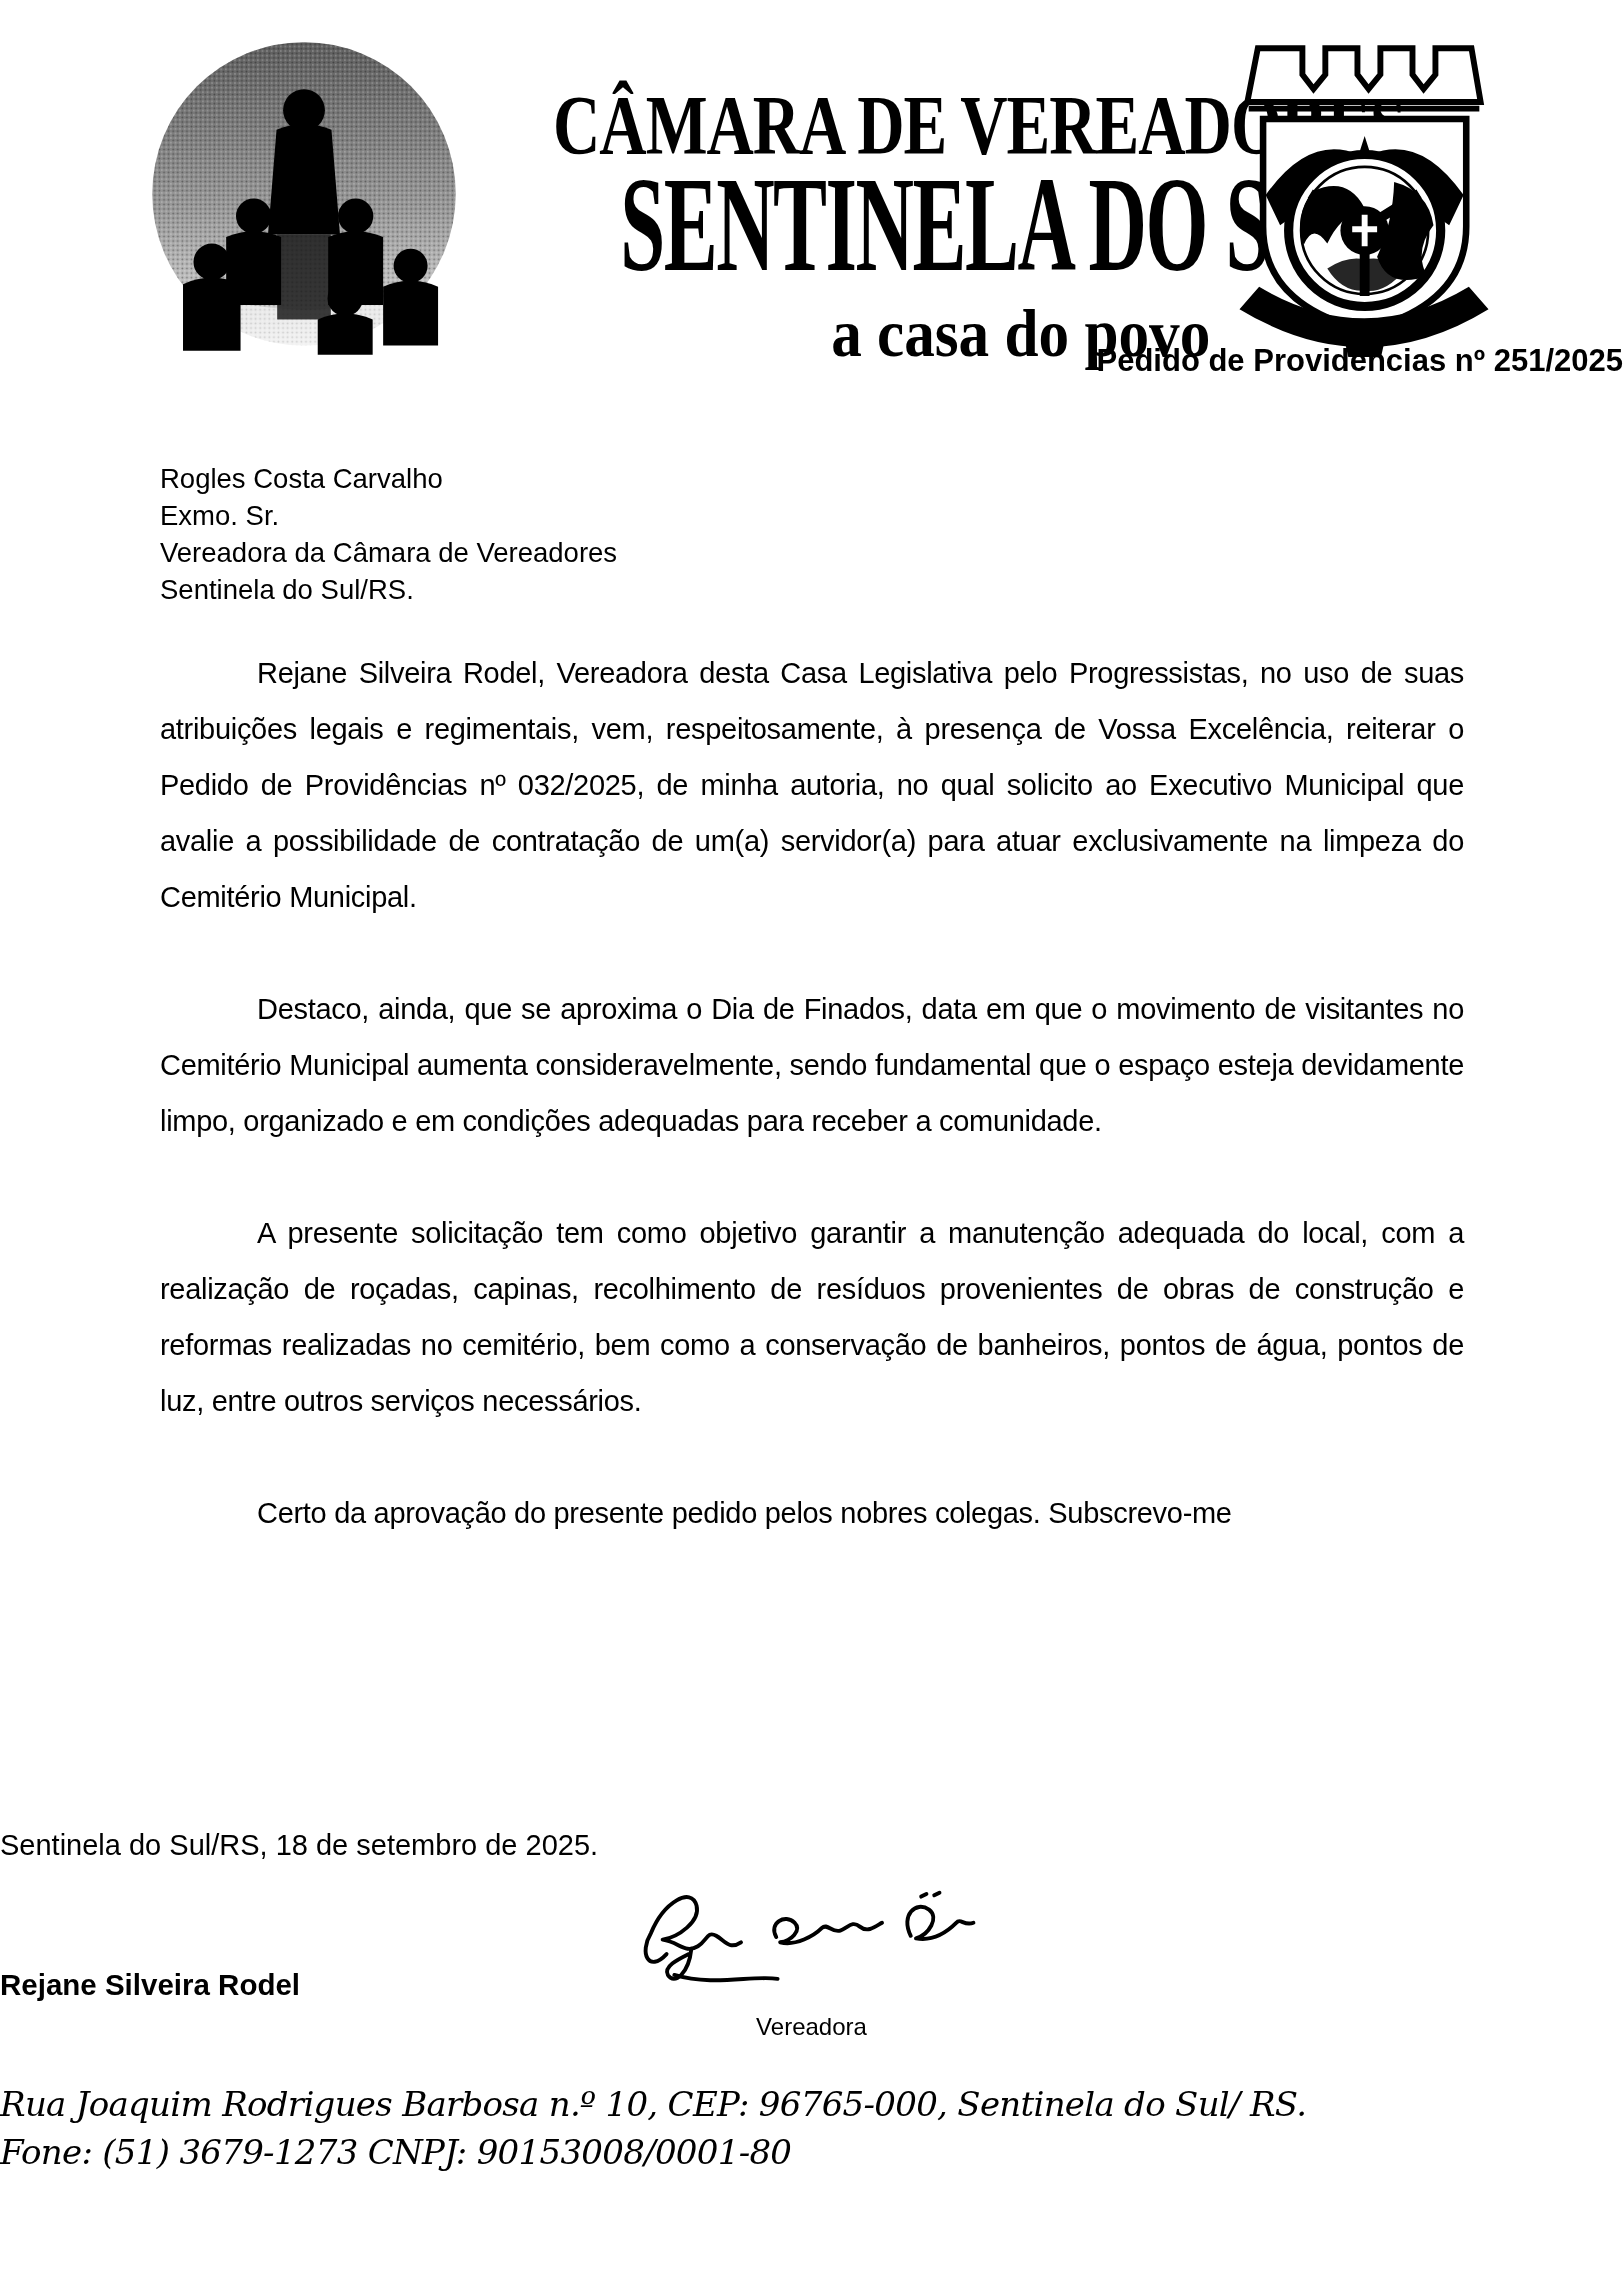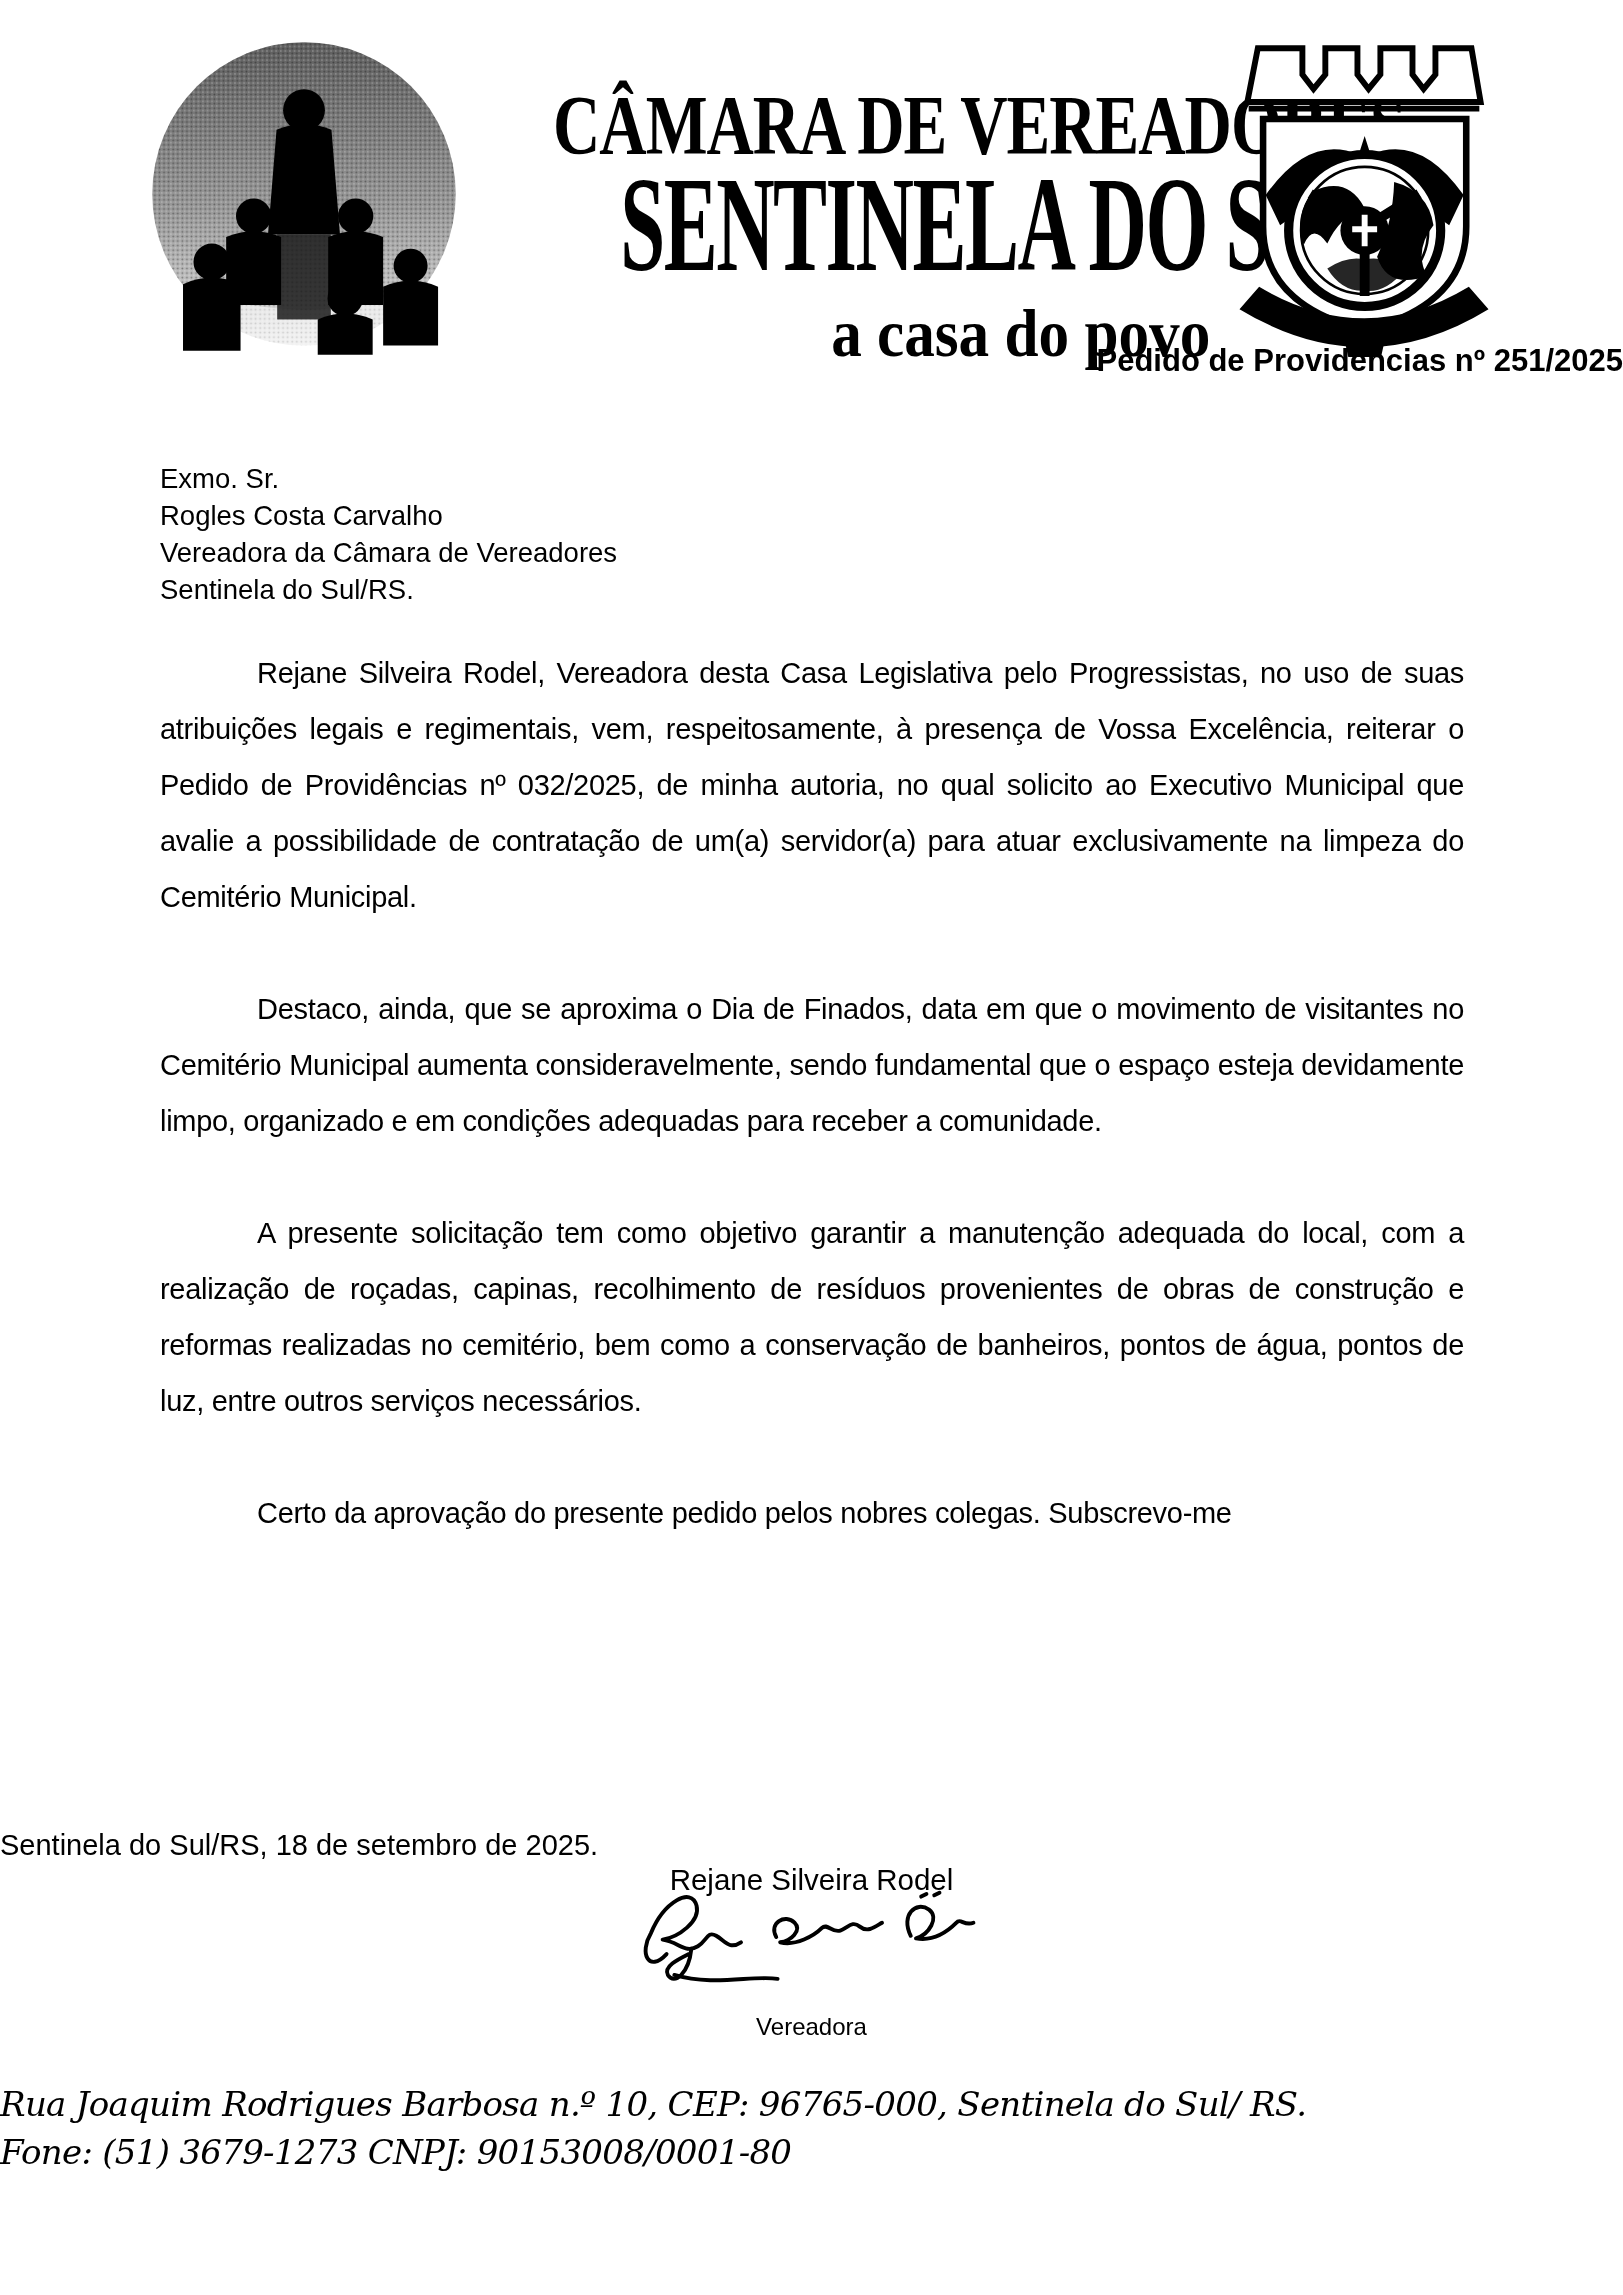--- a/index.html
+++ b/index.html
@@ -65,22 +65,22 @@
 
   
   .dateline{
     position:absolute;left:0;top:1829px;width:100%;
     text-align:left;font-size:29px;
   }
   .signature-image{
     position:absolute;left:628px;top:1877px;width:367px;height:111px;
   }
   .sig-name{
-    position:absolute;left:0;top:1863px;width:100%;
-    text-align:center;font-weight:normal;font-size:29.5px;
+    position:absolute;left:0;top:1968px;width:100%;
+    font-weight:bold;font-size:29.5px;
   }
   .sig-role{
     position:absolute;left:0;top:2013px;width:100%;
     text-align:center;font-size:24px;
   }
 
   
   .footer{
     position:absolute;left:0;top:2080px;width:100%;
     text-align:left;
@@ -160,22 +160,22 @@
       <path d="M207,288 V336 M188,310 H226" stroke="#fff" stroke-width="9"></path>
 
       <path d="M46,398 L16,432 Q207,548 396,432 L366,398 Q207,494 46,398 Z" fill="#000"></path>
       <path d="M176,478 H238 L232,505 H182 Z" fill="#000"></path>
     </svg>
   </div>
 
   <div class="doc-title">Pedido de Providências nº 251/2025</div>
 
   <div class="recipient">
+    <div>Rogles Costa Carvalho</div>
     <div>Exmo. Sr.</div>
-    <div>Rogles Costa Carvalho</div>
     <div>Vereadora da Câmara de Vereadores</div>
     <div>Sentinela do Sul/RS.</div>
   </div>
 
   <div class="bodytext">
     <p>Rejane Silveira Rodel, Vereadora desta Casa Legislativa pelo Progressistas, no uso de suas atribuições legais e regimentais, vem, respeitosamente, à presença de Vossa Excelência, reiterar o Pedido de Providências nº 032/2025, de minha autoria, no qual solicito ao Executivo Municipal que avalie a possibilidade de contratação de um(a) servidor(a) para atuar exclusivamente na limpeza do Cemitério Municipal.</p>
     <p>Destaco, ainda, que se aproxima o Dia de Finados, data em que o movimento de visitantes no Cemitério Municipal aumenta consideravelmente, sendo fundamental que o espaço esteja devidamente limpo, organizado e em condições adequadas para receber a comunidade.</p>
     <p>A presente solicitação tem como objetivo garantir a manutenção adequada do local, com a realização de roçadas, capinas, recolhimento de resíduos provenientes de obras de construção e reformas realizadas no cemitério, bem como a conservação de banheiros, pontos de água, pontos de luz, entre outros serviços necessários.</p>
     <p>Certo da aprovação do presente pedido pelos nobres colegas. Subscrevo-me</p>
   </div>

